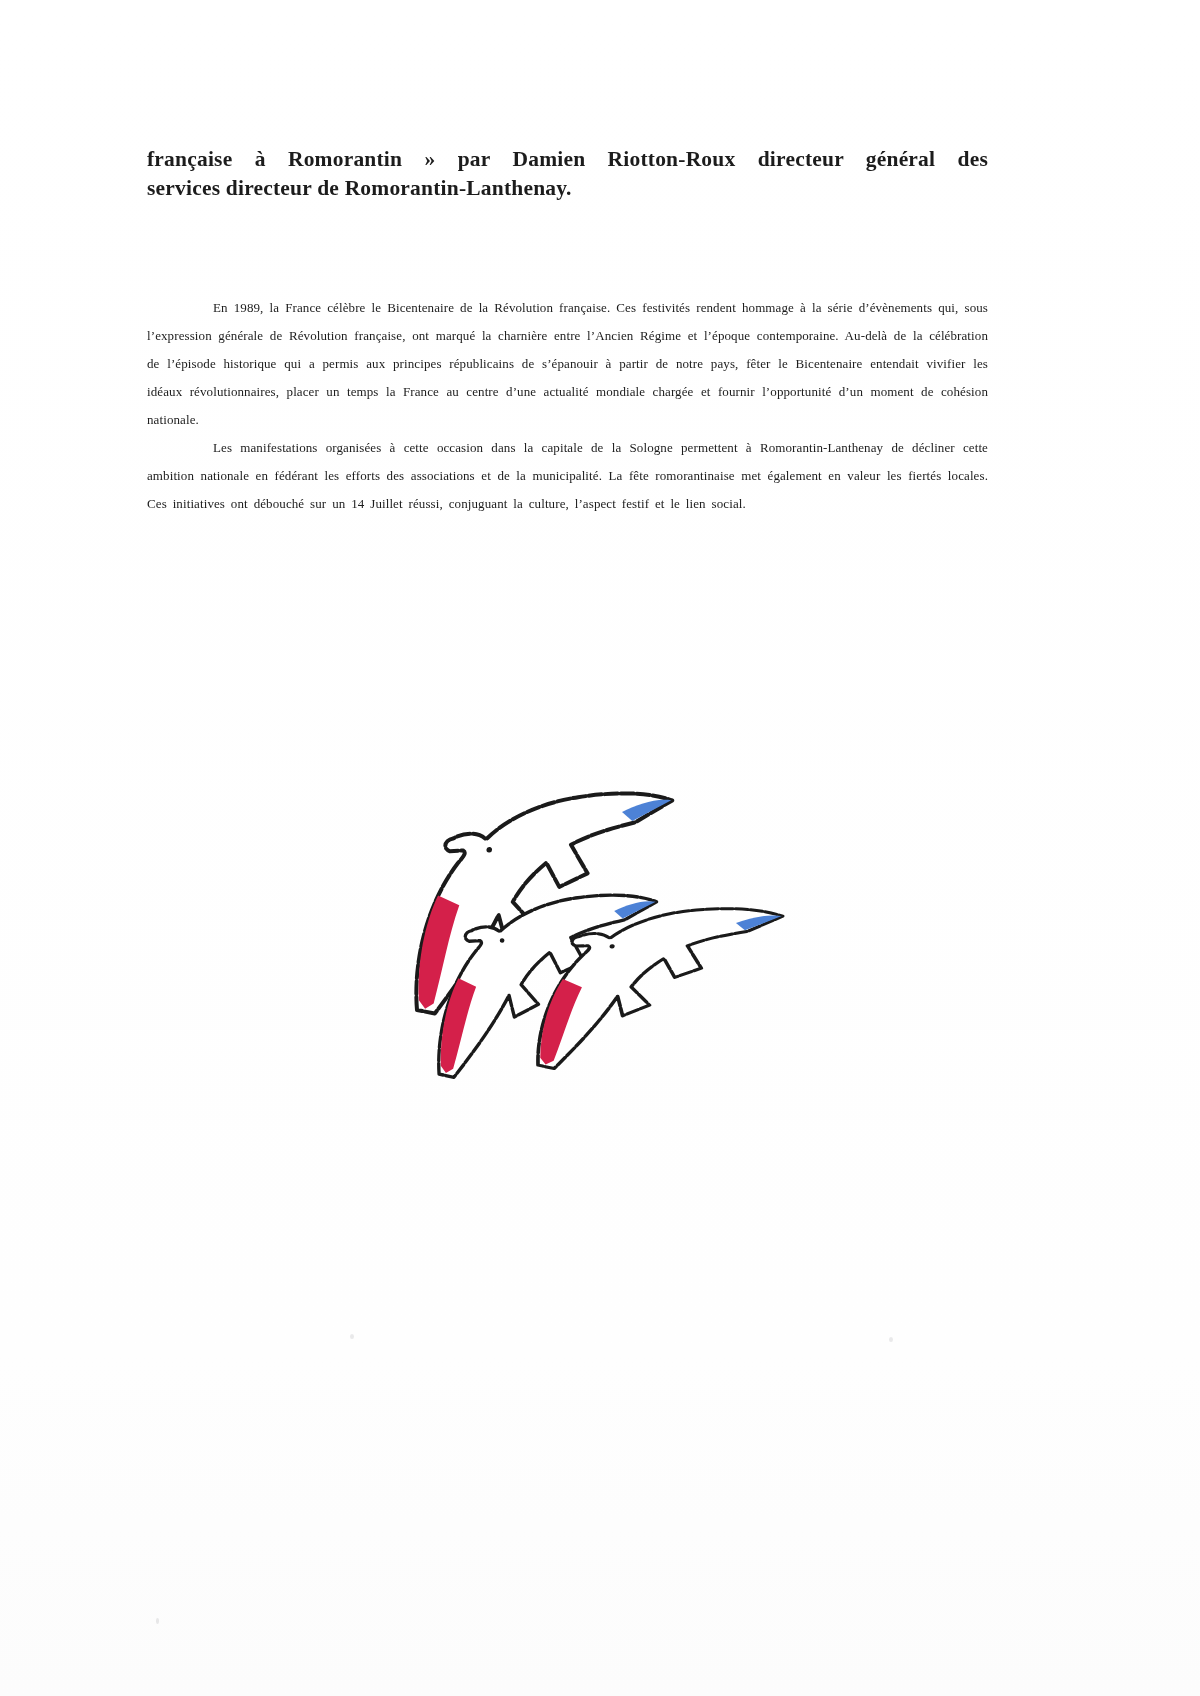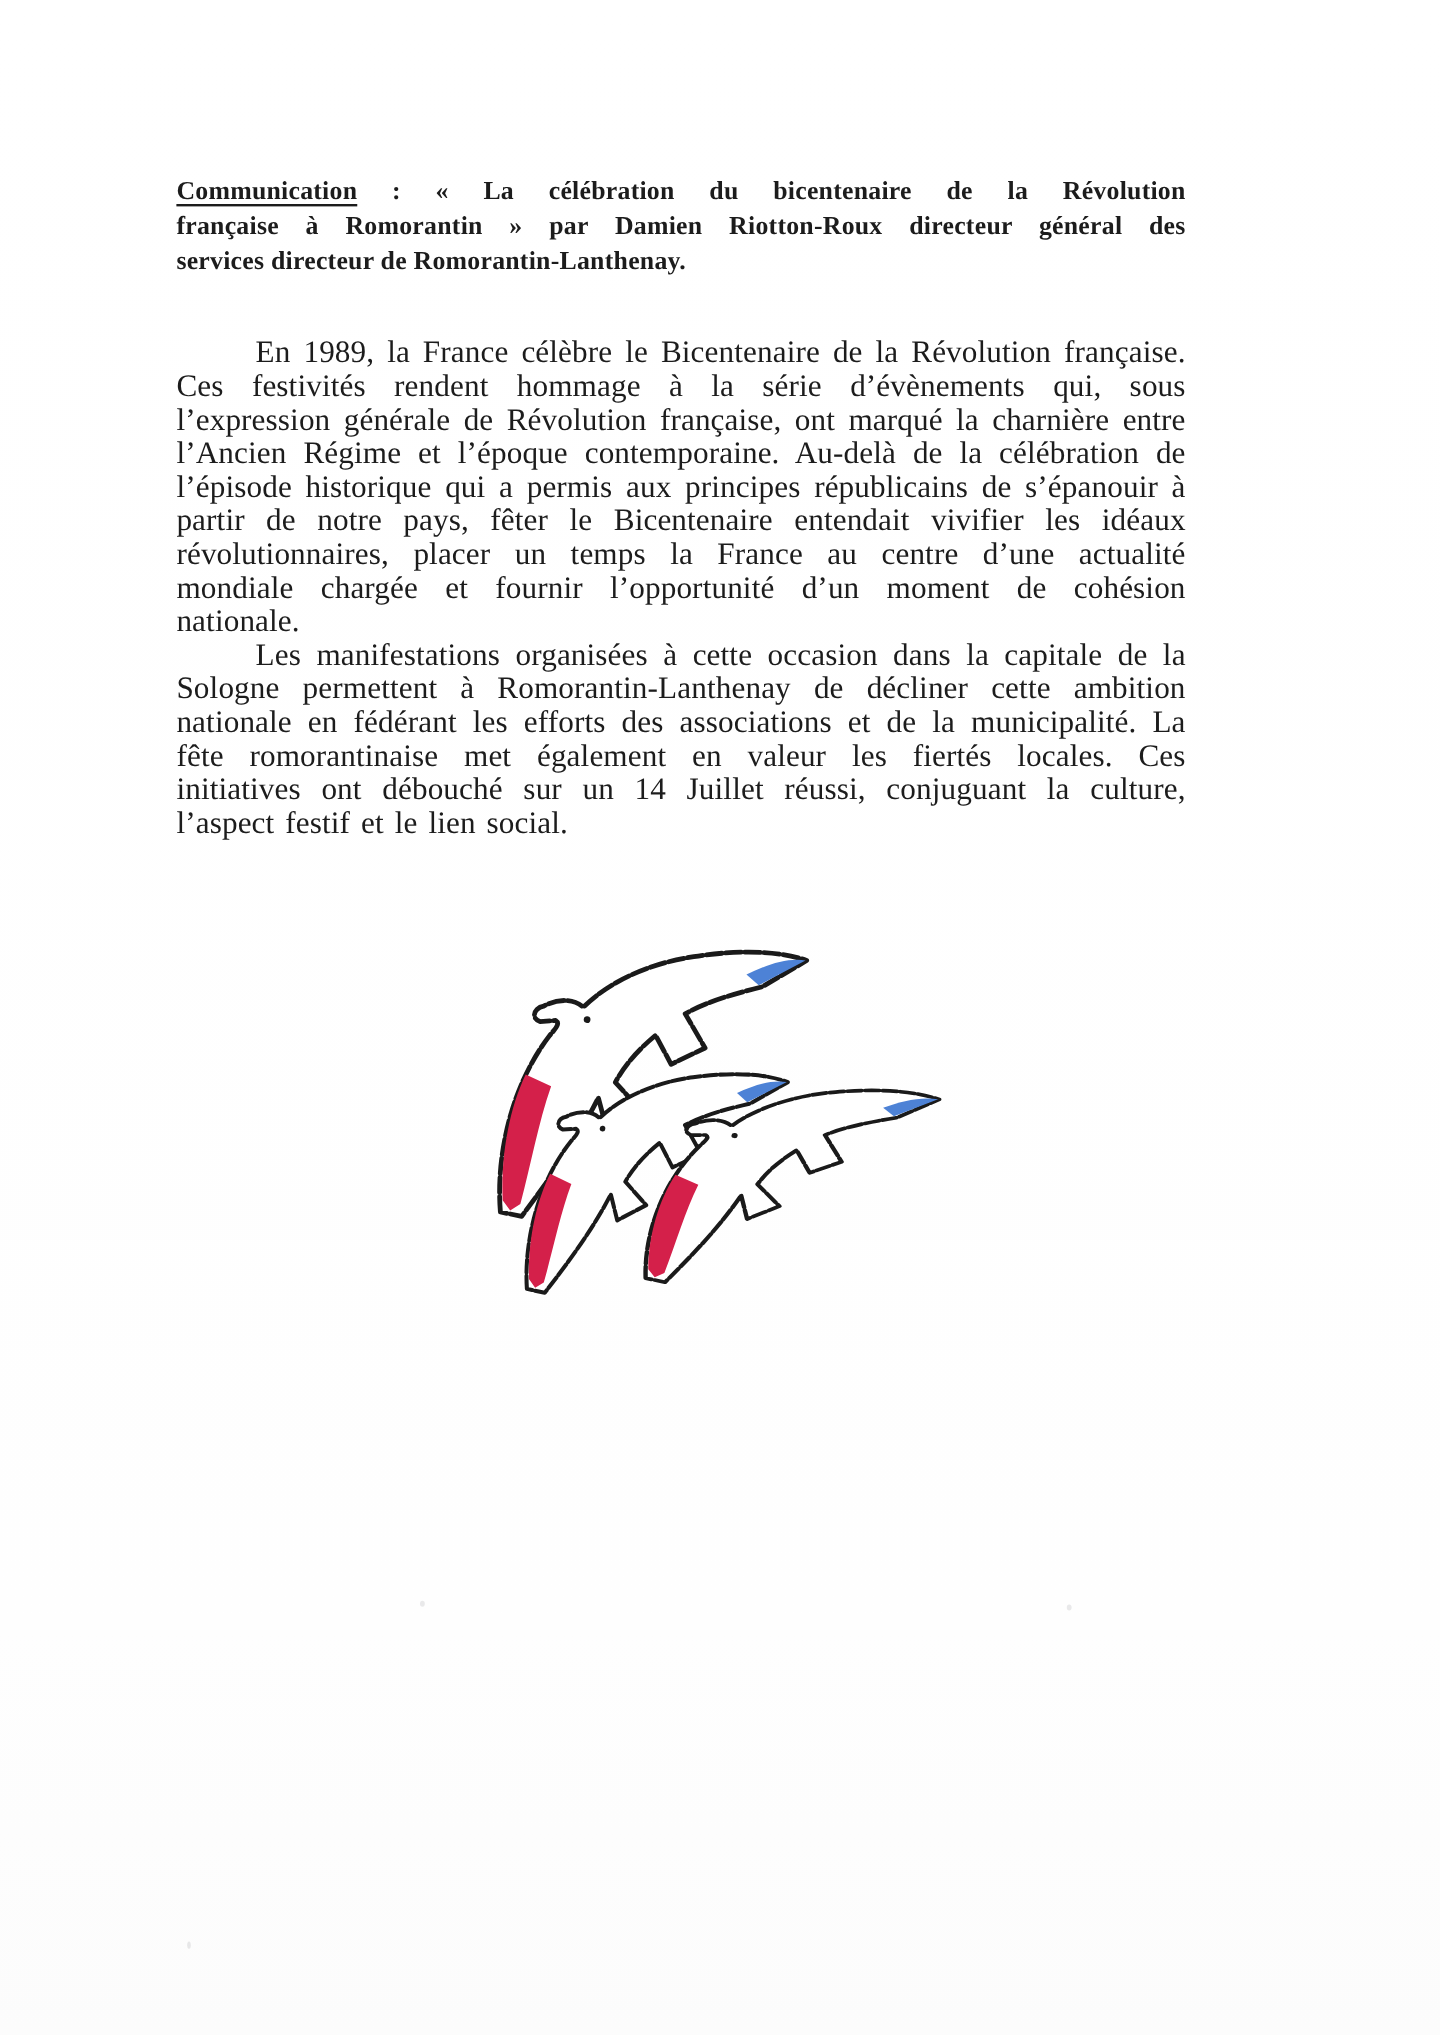--- a/index.html
+++ b/index.html
@@ -22,22 +22,22 @@
     letter-spacing:0.2px;
   }
   .title-line{display:block;text-align:justify;}
   .jline{text-align-last:justify;}
   .u{
     text-decoration:underline;
     text-decoration-thickness:2px;
     text-underline-offset:4px;
   }
   .bodytext{
-    margin-top:48px;
-    font-size:26px;
+    margin-top:91px;
+    font-size:13px;
     line-height:28px;
     text-align:justify;
     word-spacing:2.5px;
     letter-spacing:0.1px;
   }
   .bodytext p{margin:0;text-indent:66px;}
   .logo{
     position:absolute;left:375px;top:726px;width:420px;height:400px;
   }
   .speck{position:absolute;background:rgba(80,80,90,0.12);border-radius:50%;}
@@ -46,21 +46,20 @@
   .speck.s3{left:156px;top:1618px;width:3px;height:6px;}
 </style>
 </head>
 <body>
 
 <div class="page">
 
   <div class="doc">
 
     <div class="title">
-      <span class="title-line jline"><span class="u">Communication</span><span> :  « La célébration du bicentenaire de la Révolution</span></span>
       <span class="title-line jline">française à Romorantin » par Damien Riotton-Roux directeur général des</span>
       <span class="title-line">services directeur de Romorantin-Lanthenay.</span>
     </div>
 
     <div class="bodytext">
       <p>En 1989, la France célèbre le Bicentenaire de la Révolution française. Ces festivités rendent hommage à la série d’évènements qui, sous l’expression générale de Révolution française, ont marqué la charnière entre l’Ancien Régime et l’époque contemporaine. Au-delà de la célébration de l’épisode historique qui a permis aux principes républicains de s’épanouir à partir de notre pays, fêter le Bicentenaire entendait vivifier les idéaux révolutionnaires, placer un temps la France au centre d’une actualité mondiale chargée et fournir l’opportunité d’un moment de cohésion nationale.</p>
       <p>Les manifestations organisées à cette occasion dans la capitale de la Sologne permettent à Romorantin-Lanthenay de décliner cette ambition nationale en fédérant les efforts des associations et de la municipalité. La fête romorantinaise met également en valeur les fiertés locales. Ces initiatives ont débouché sur un 14 Juillet réussi, conjuguant la culture, l’aspect festif et le lien social.</p>
     </div>
 
   </div>

